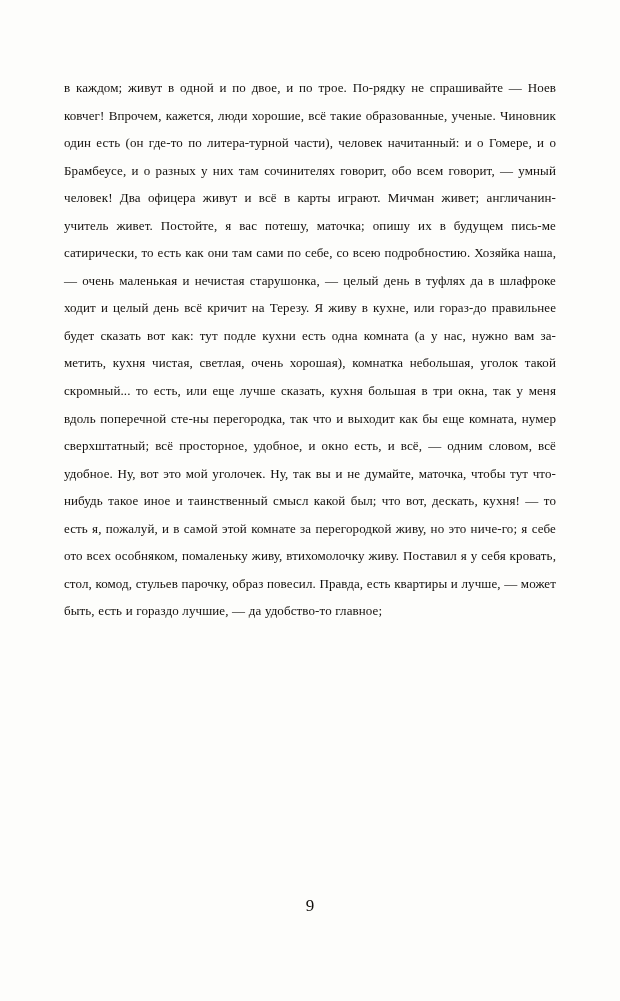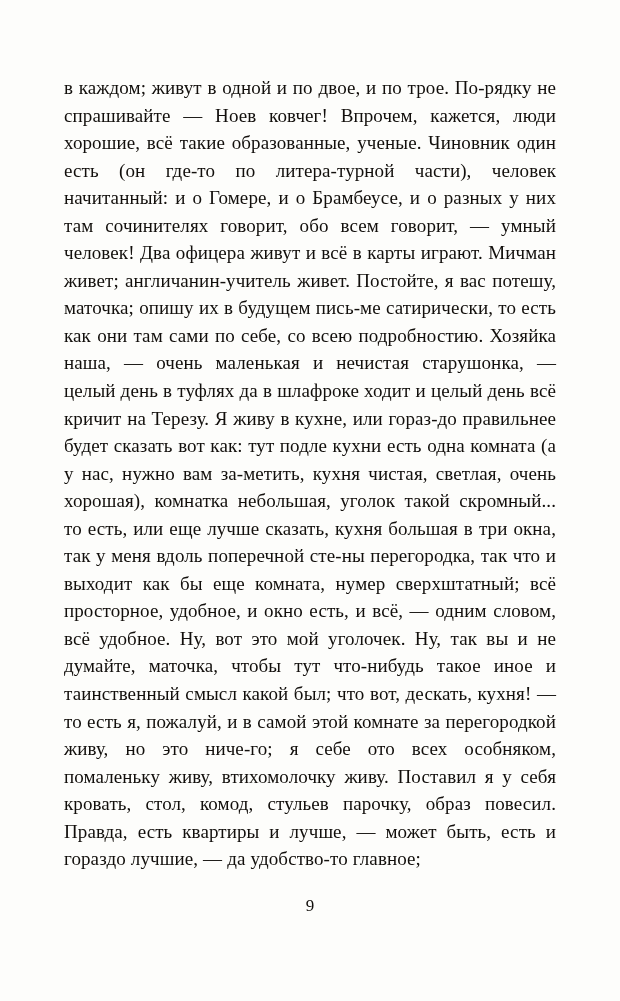--- a/index.html
+++ b/index.html
@@ -19,21 +19,21 @@
     width: 620px;
     height: 1001px;
     background: #fdfdfb;
     box-sizing: border-box;
   }
   .text-block {
     position: absolute;
     left: 64px;
     top: 74px;
     width: 492px;
-    font-size: 19px;
+    font-size: 13px;
     line-height: 27.55px;
     text-align: justify;
     text-justify: inter-word;
     letter-spacing: 0.1px;
     word-spacing: 0.2px;
     color: #120f0c;
   }
   .text-block p {
     margin: 0;
     text-indent: 0;

